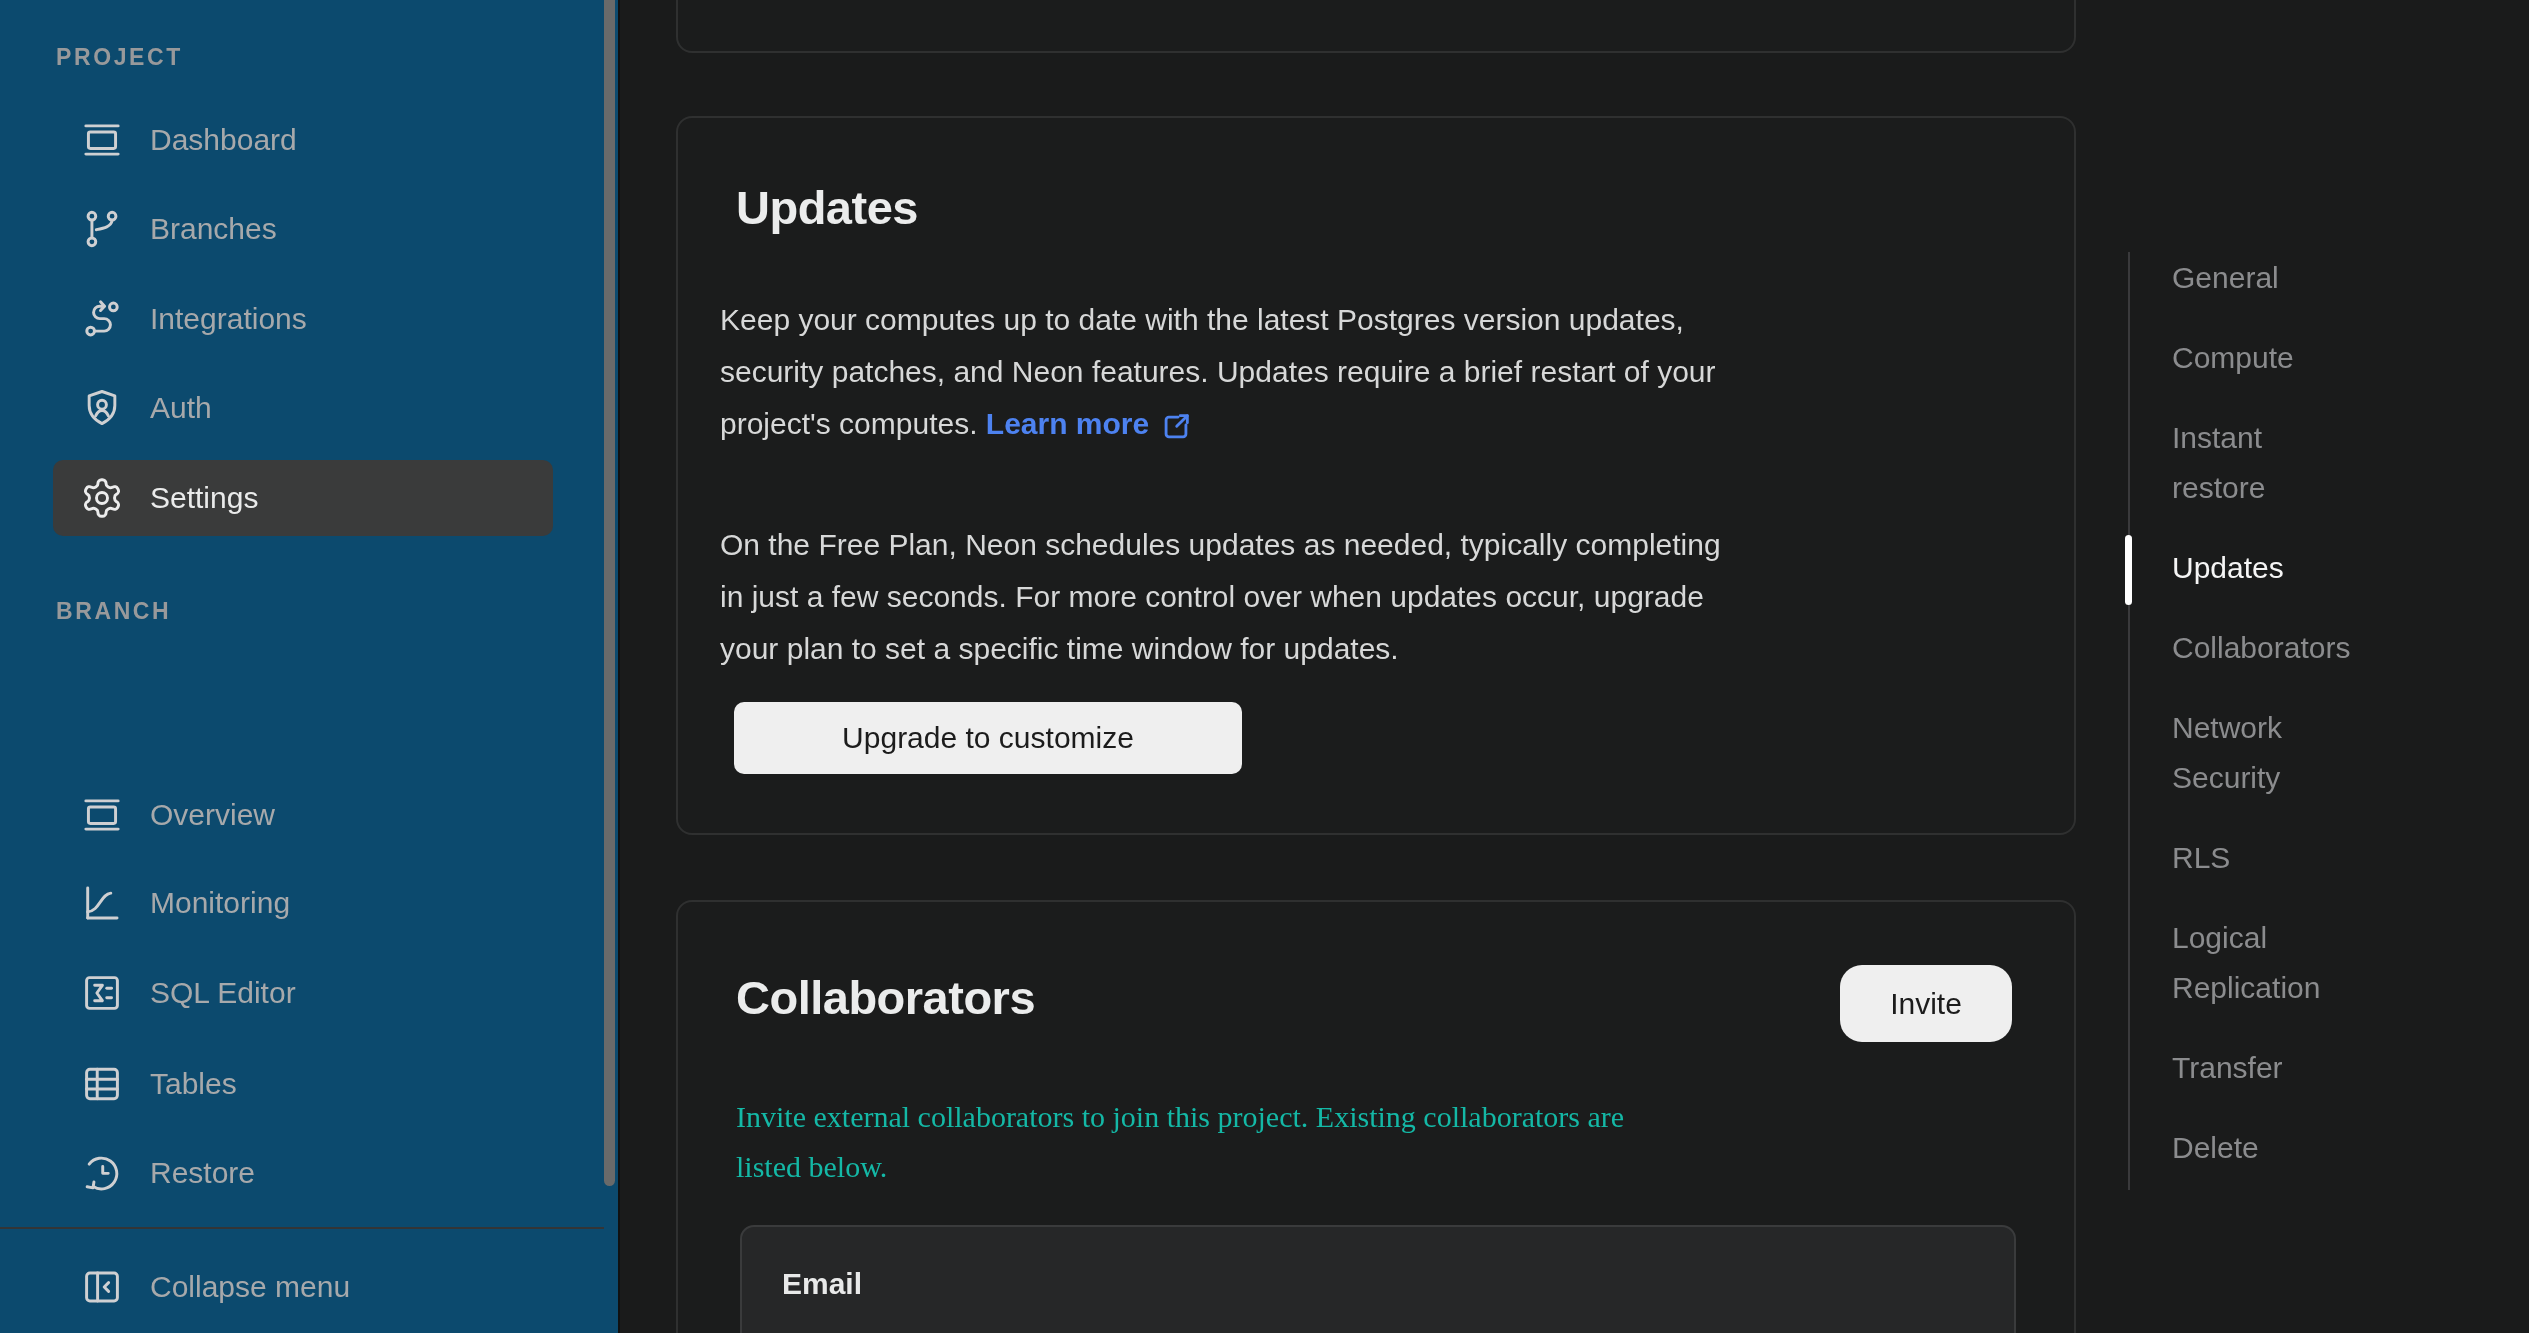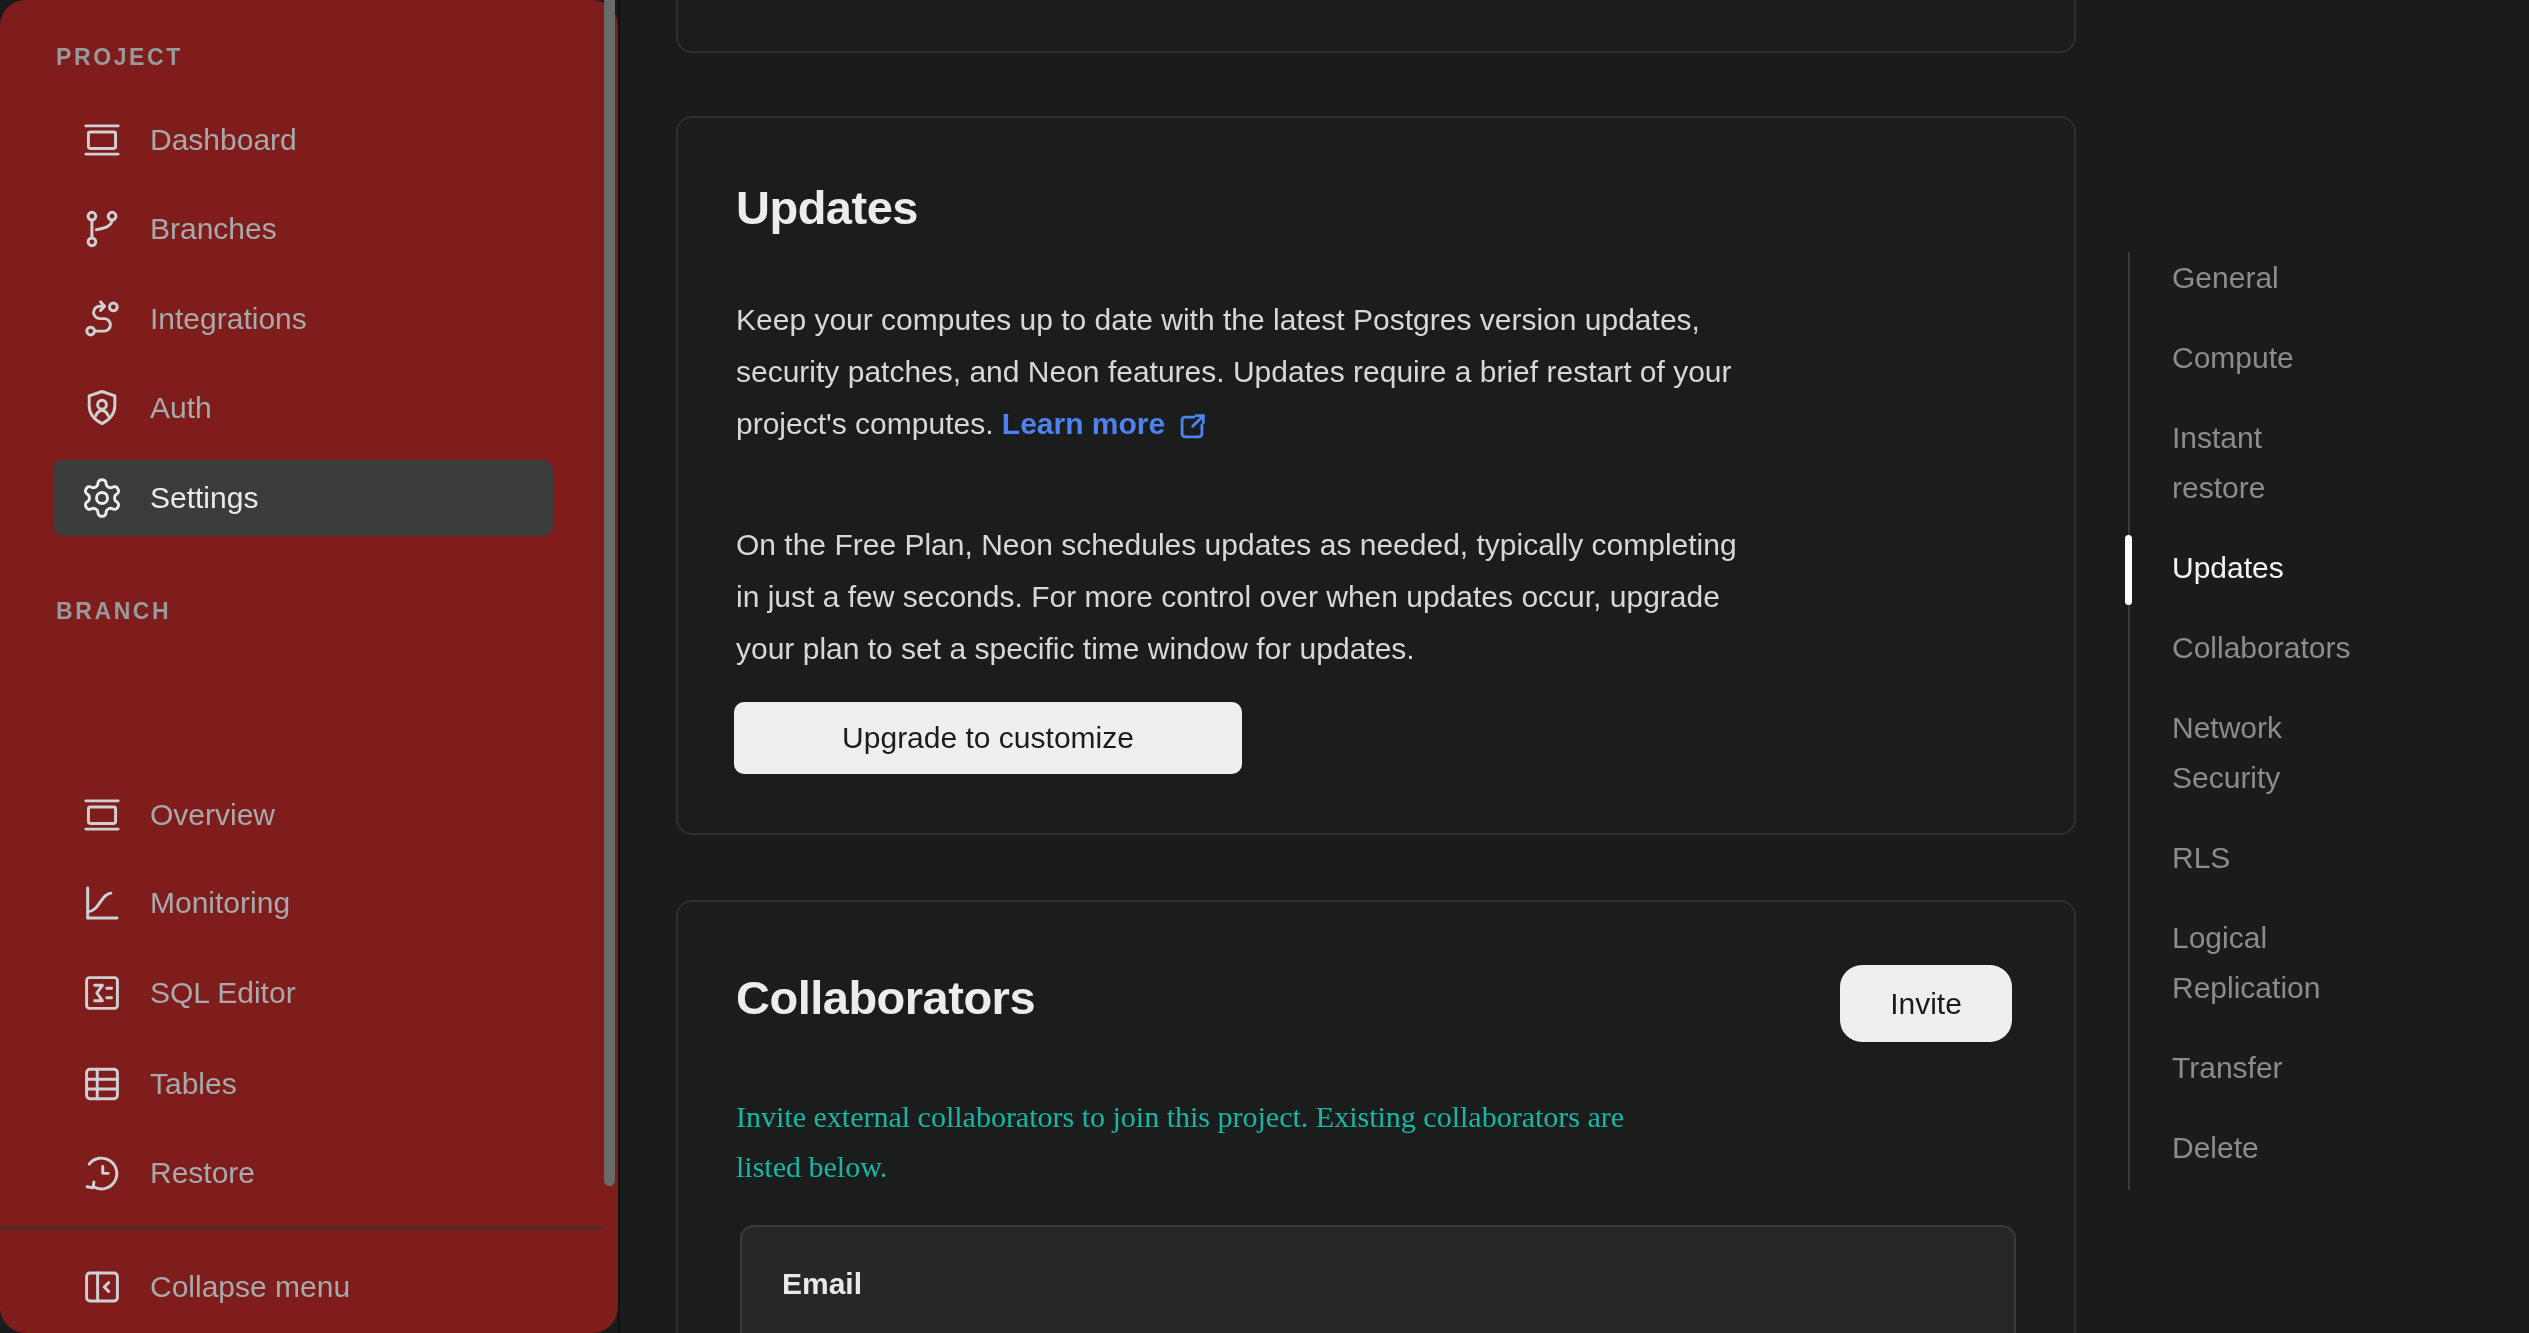--- a/index.html
+++ b/index.html
@@ -8,22 +8,21 @@
     background:#1a1b1b;
     font-family:"Liberation Sans","DejaVu Sans",sans-serif;
     color:#d7d8d8;
     position:relative;
   }
   .screen { position:absolute; inset:0; }
 
   
   .sidebar {
     position:absolute; left:0; top:0; width:618px; height:1333px;
-    background:#7f1d1d;
-    border-radius:26px;
+    background:#0c4a6e;
   }
   .side-label {
     position:absolute; left:56px;
     font-size:23px; font-weight:700; letter-spacing:2.6px;
     color:#98999b;
   }
   .nav-row {
     position:absolute; left:53px; width:500px; height:76px;
     display:flex; align-items:center; gap:26px;
     padding-left:27px; border-radius:10px;
@@ -61,21 +60,21 @@
   .card-top-partial { top:-24px; height:77px; }
   .card-updates { top:116px; height:719px; }
   .card-collaborators { top:900px; height:520px; }
 
   .card h1 {
     position:absolute; left:58px;
     font-size:47px; font-weight:700; letter-spacing:-0.5px;
     color:#ebecec; white-space:nowrap;
   }
   .para {
-    position:absolute; left:58px; width:1280px;
+    position:absolute; left:42px; width:1280px;
     font-size:30px; line-height:52px; color:#d7d8d8;
     white-space:pre-line;
   }
   .learn-more {
     color:#4d82f0; font-weight:700; text-decoration:none; cursor:pointer;
     display:inline-flex; align-items:center; gap:10px;
   }
   .learn-more .icon { display:inline-flex; position:relative; top:3px; }
   .btn-light {
     position:absolute; display:flex; align-items:center; justify-content:center;

